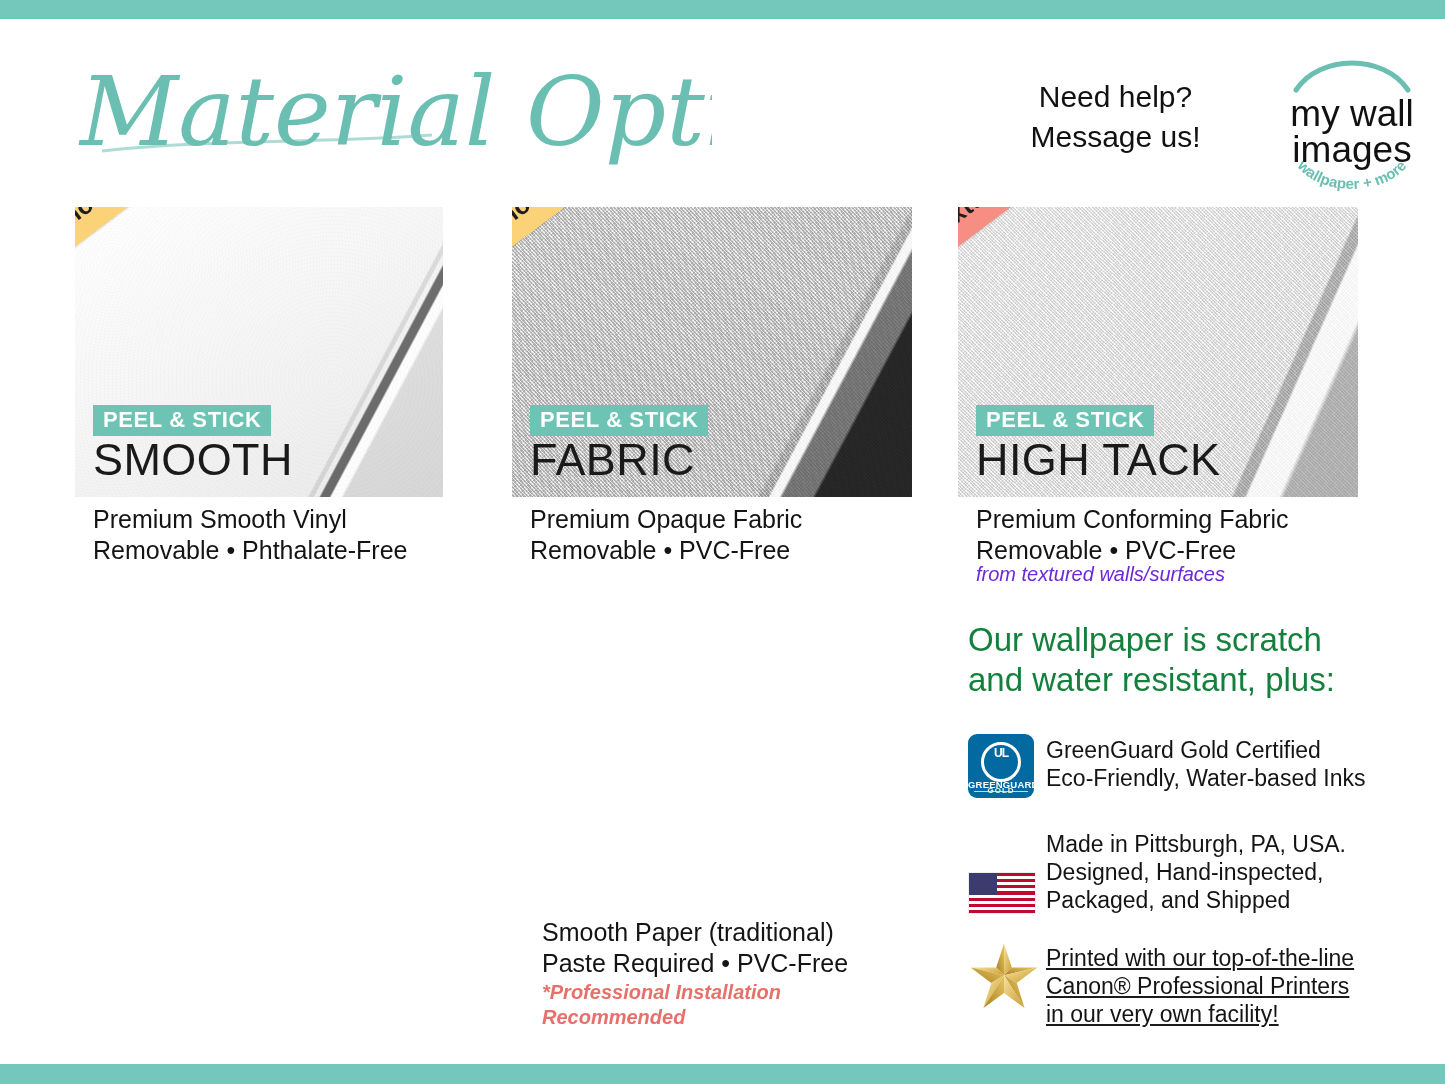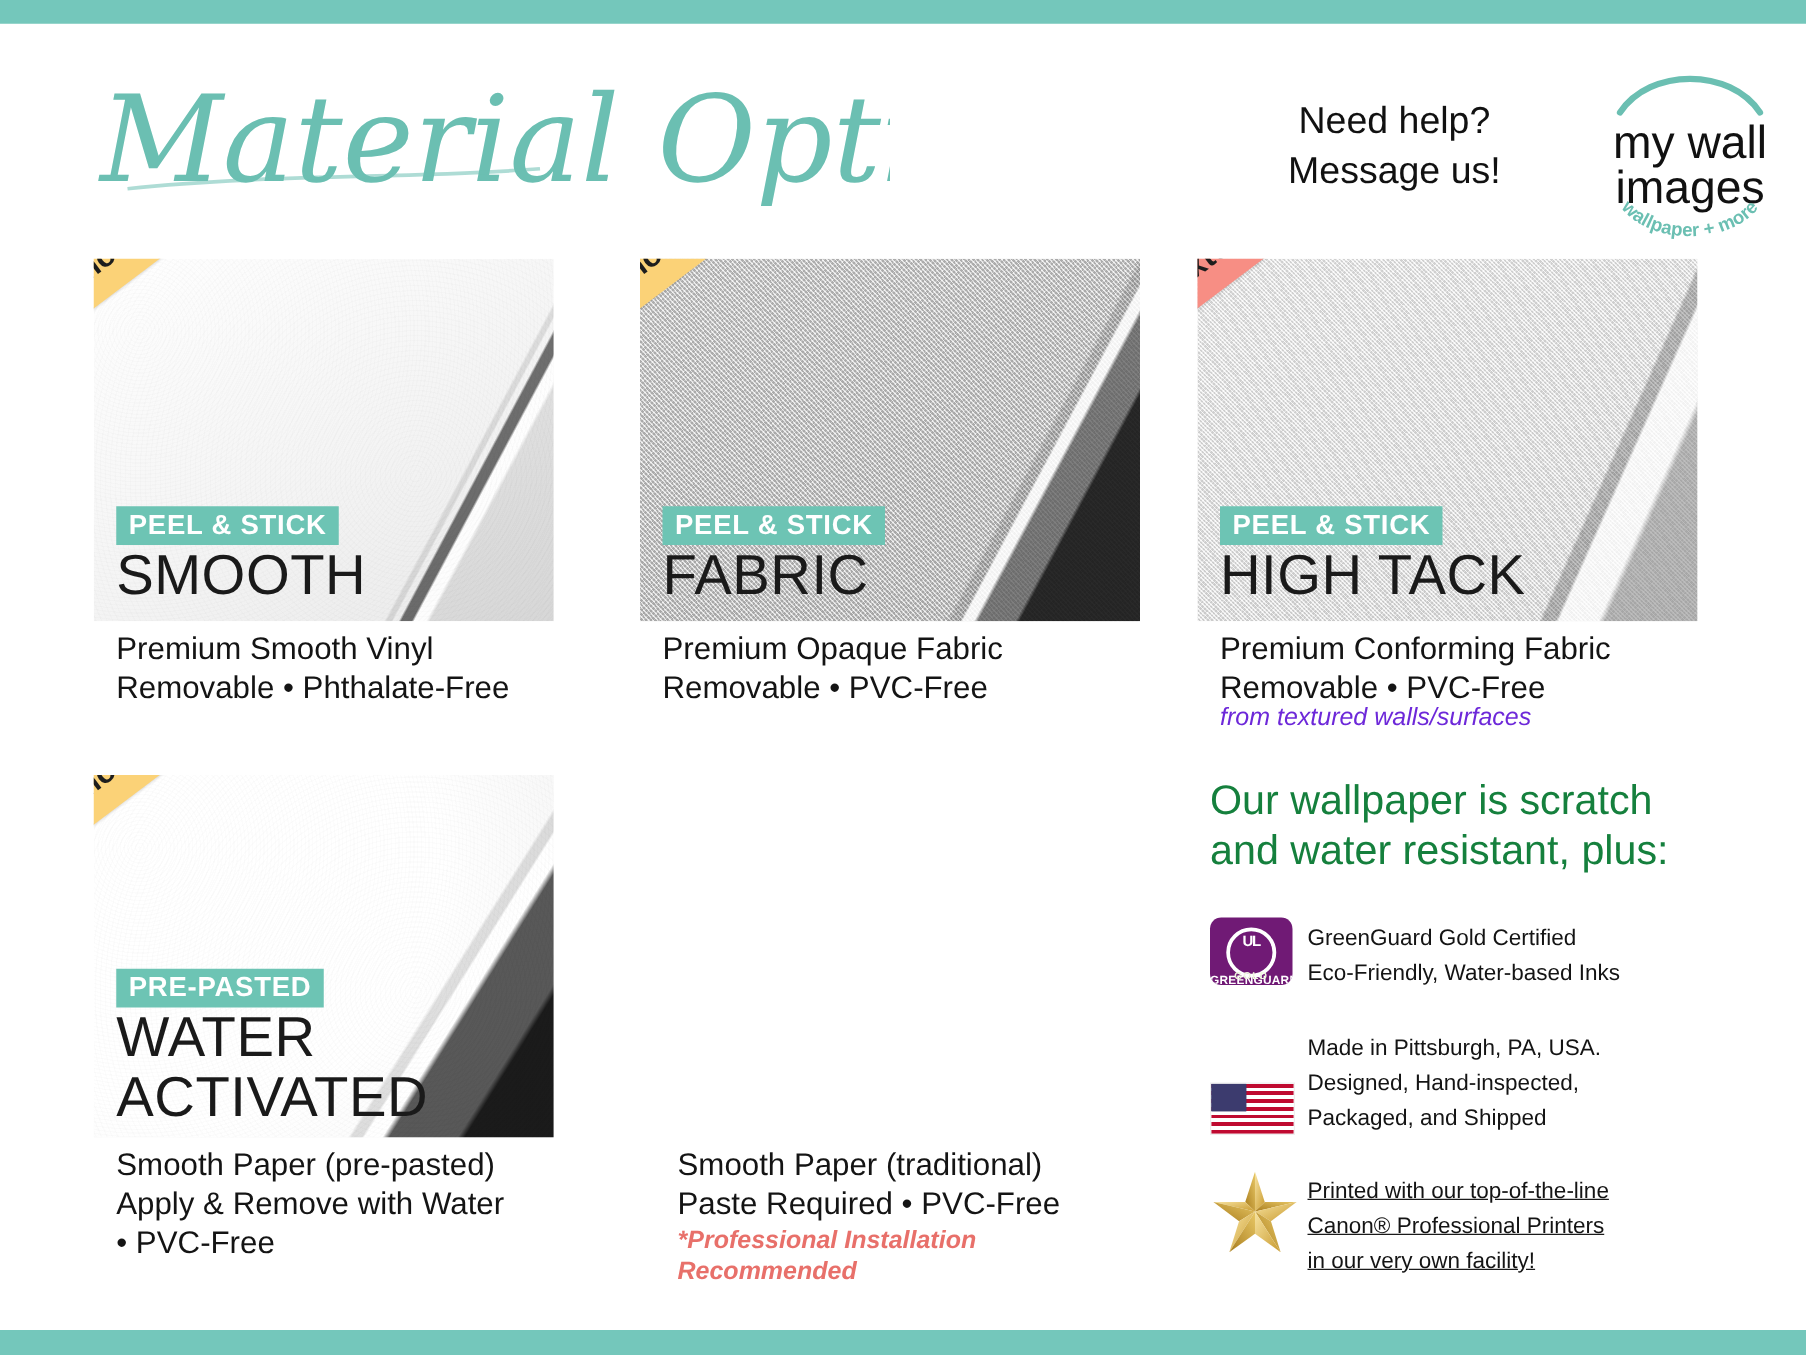--- a/index.html
+++ b/index.html
@@ -126,24 +126,24 @@
   }
   .desc-note.red{color:#e8706a;font-weight:600;}
 
   
   .features{position:absolute;left:968px;top:620px;width:420px;}
   .feat-head{
     font-size:33px;line-height:40px;color:#15803d;white-space:pre-line;
   }
   .feat-row{display:flex;align-items:flex-start;margin-top:22px;}
   .feat-icon{width:78px;flex:0 0 78px;display:flex;justify-content:flex-start;}
-  .feat-text{font-size:18px;line-height:28px;color:#141414;white-space:pre-line;padding-top:2px;}
+  .feat-text{font-size:23px;line-height:28px;color:#141414;white-space:pre-line;padding-top:2px;}
 
   .gg{
-    width:66px;height:54px;border-radius:9px;background:#701a75;
+    width:66px;height:64px;border-radius:9px;background:#0369a1;
     position:relative;overflow:hidden;
   }
   .gg .ulring{
     position:absolute;left:50%;top:8px;transform:translateX(-50%);
     width:34px;height:34px;border-radius:50%;
     border:3px solid #ffffff;
   }
   .gg .ultxt{
     position:absolute;left:50%;top:13px;transform:translateX(-50%);
     color:#fff;font-size:12px;font-weight:700;letter-spacing:-1px;line-height:12px;
@@ -238,35 +238,20 @@
         <span>for Textured Walls</span>
       </div>
       <div class="badge" style="left:18px;top:198px;">PEEL &amp; STICK</div>
       <div class="cardtitle" style="left:18px;top:229px;">HIGH TACK</div>
     </div>
     <div class="desc" style="left:18px;top:297px;">Premium Conforming Fabric
 Removable • PVC-Free</div>
     <div class="desc-note" style="left:18px;top:355px;">from textured walls/surfaces</div>
   </div>
 
-  <div class="card" style="left:75px;top:620px;width:368px;height:420px;">
-    <div class="thumb">
-      <div class="surf surf-paper"></div>
-      <div class="grain"></div>
-      <div class="ribbon">
-        <span>for Smooth Walls</span>
-      </div>
-      <div class="badge" style="left:18px;top:155px;">PRE-PASTED</div>
-      <div class="cardtitle" style="left:18px;top:186px;">WATER
-ACTIVATED</div>
-    </div>
-    <div class="desc" style="left:18px;top:297px;">Smooth Paper (pre-pasted)
-Apply &amp; Remove with Water
-• PVC-Free</div>
-  </div>
 
   <div class="card" style="left:512px;top:620px;width:400px;height:420px;">
     <div class="desc" style="left:30px;top:297px;">Smooth Paper (traditional)
 Paste Required • PVC-Free</div>
     <div class="desc-note red" style="left:30px;top:360px;">*Professional Installation Recommended</div>
   </div>
 
 </div>
 
 <div class="features">

